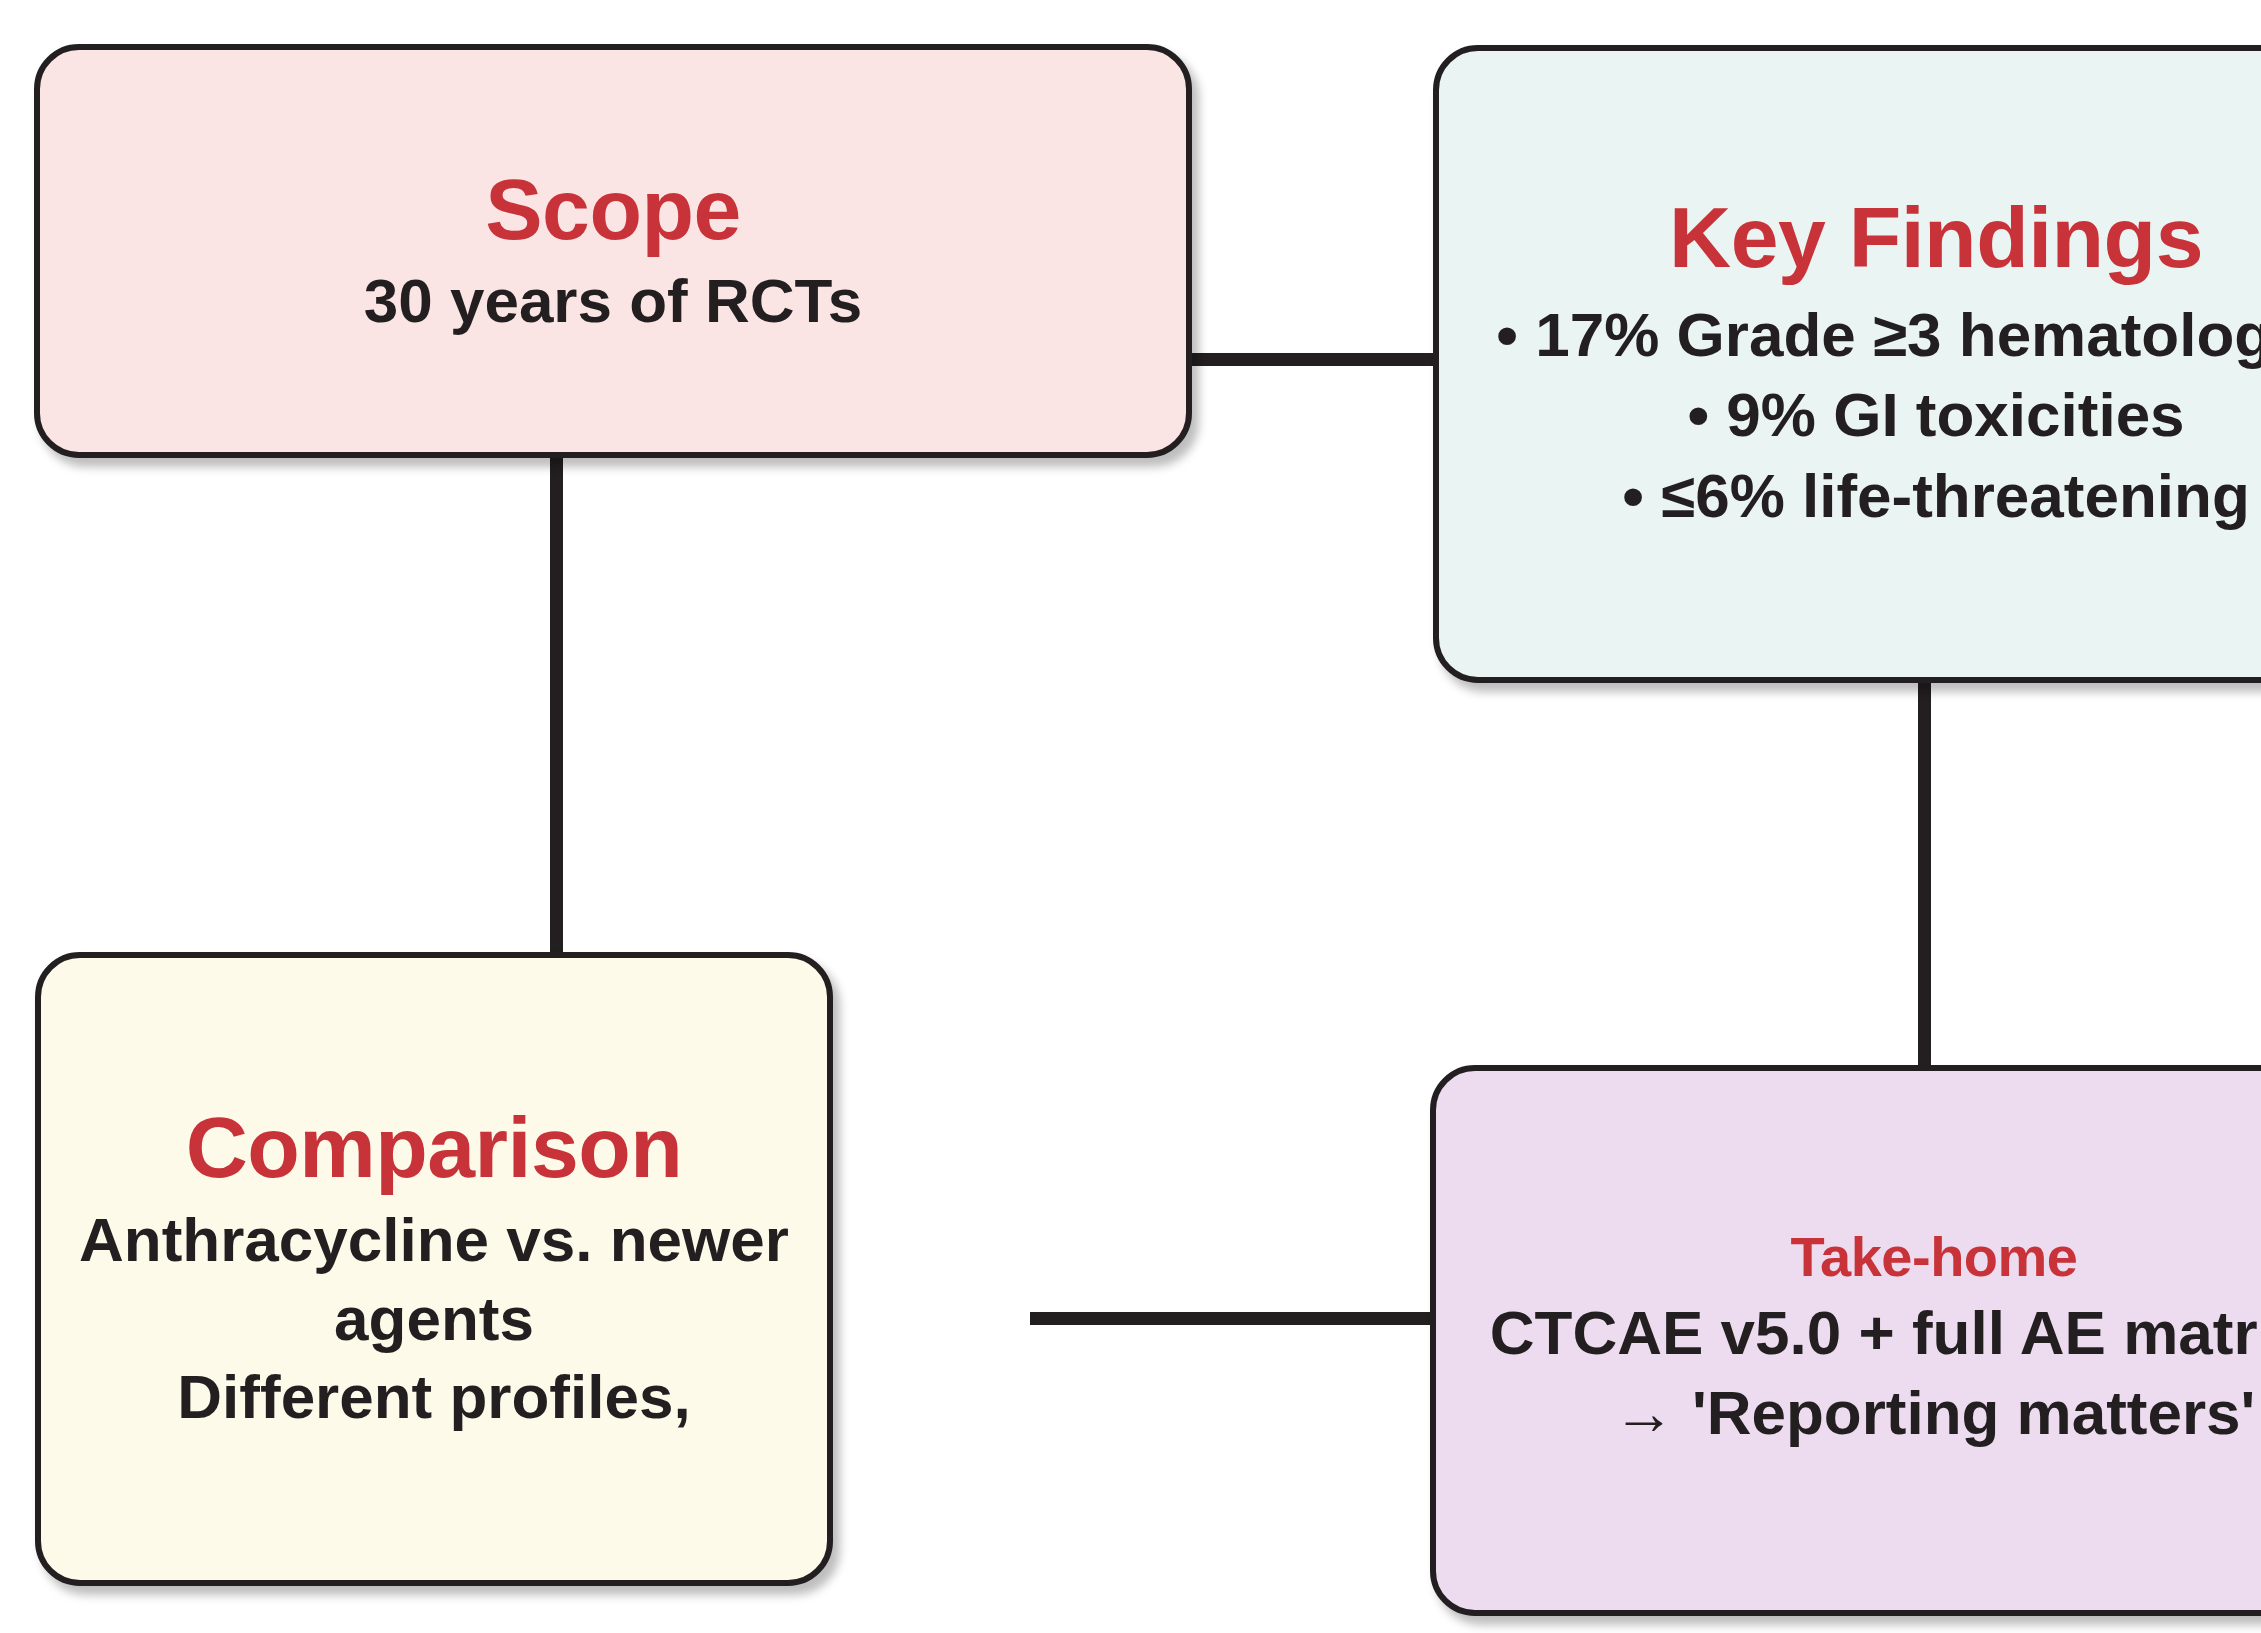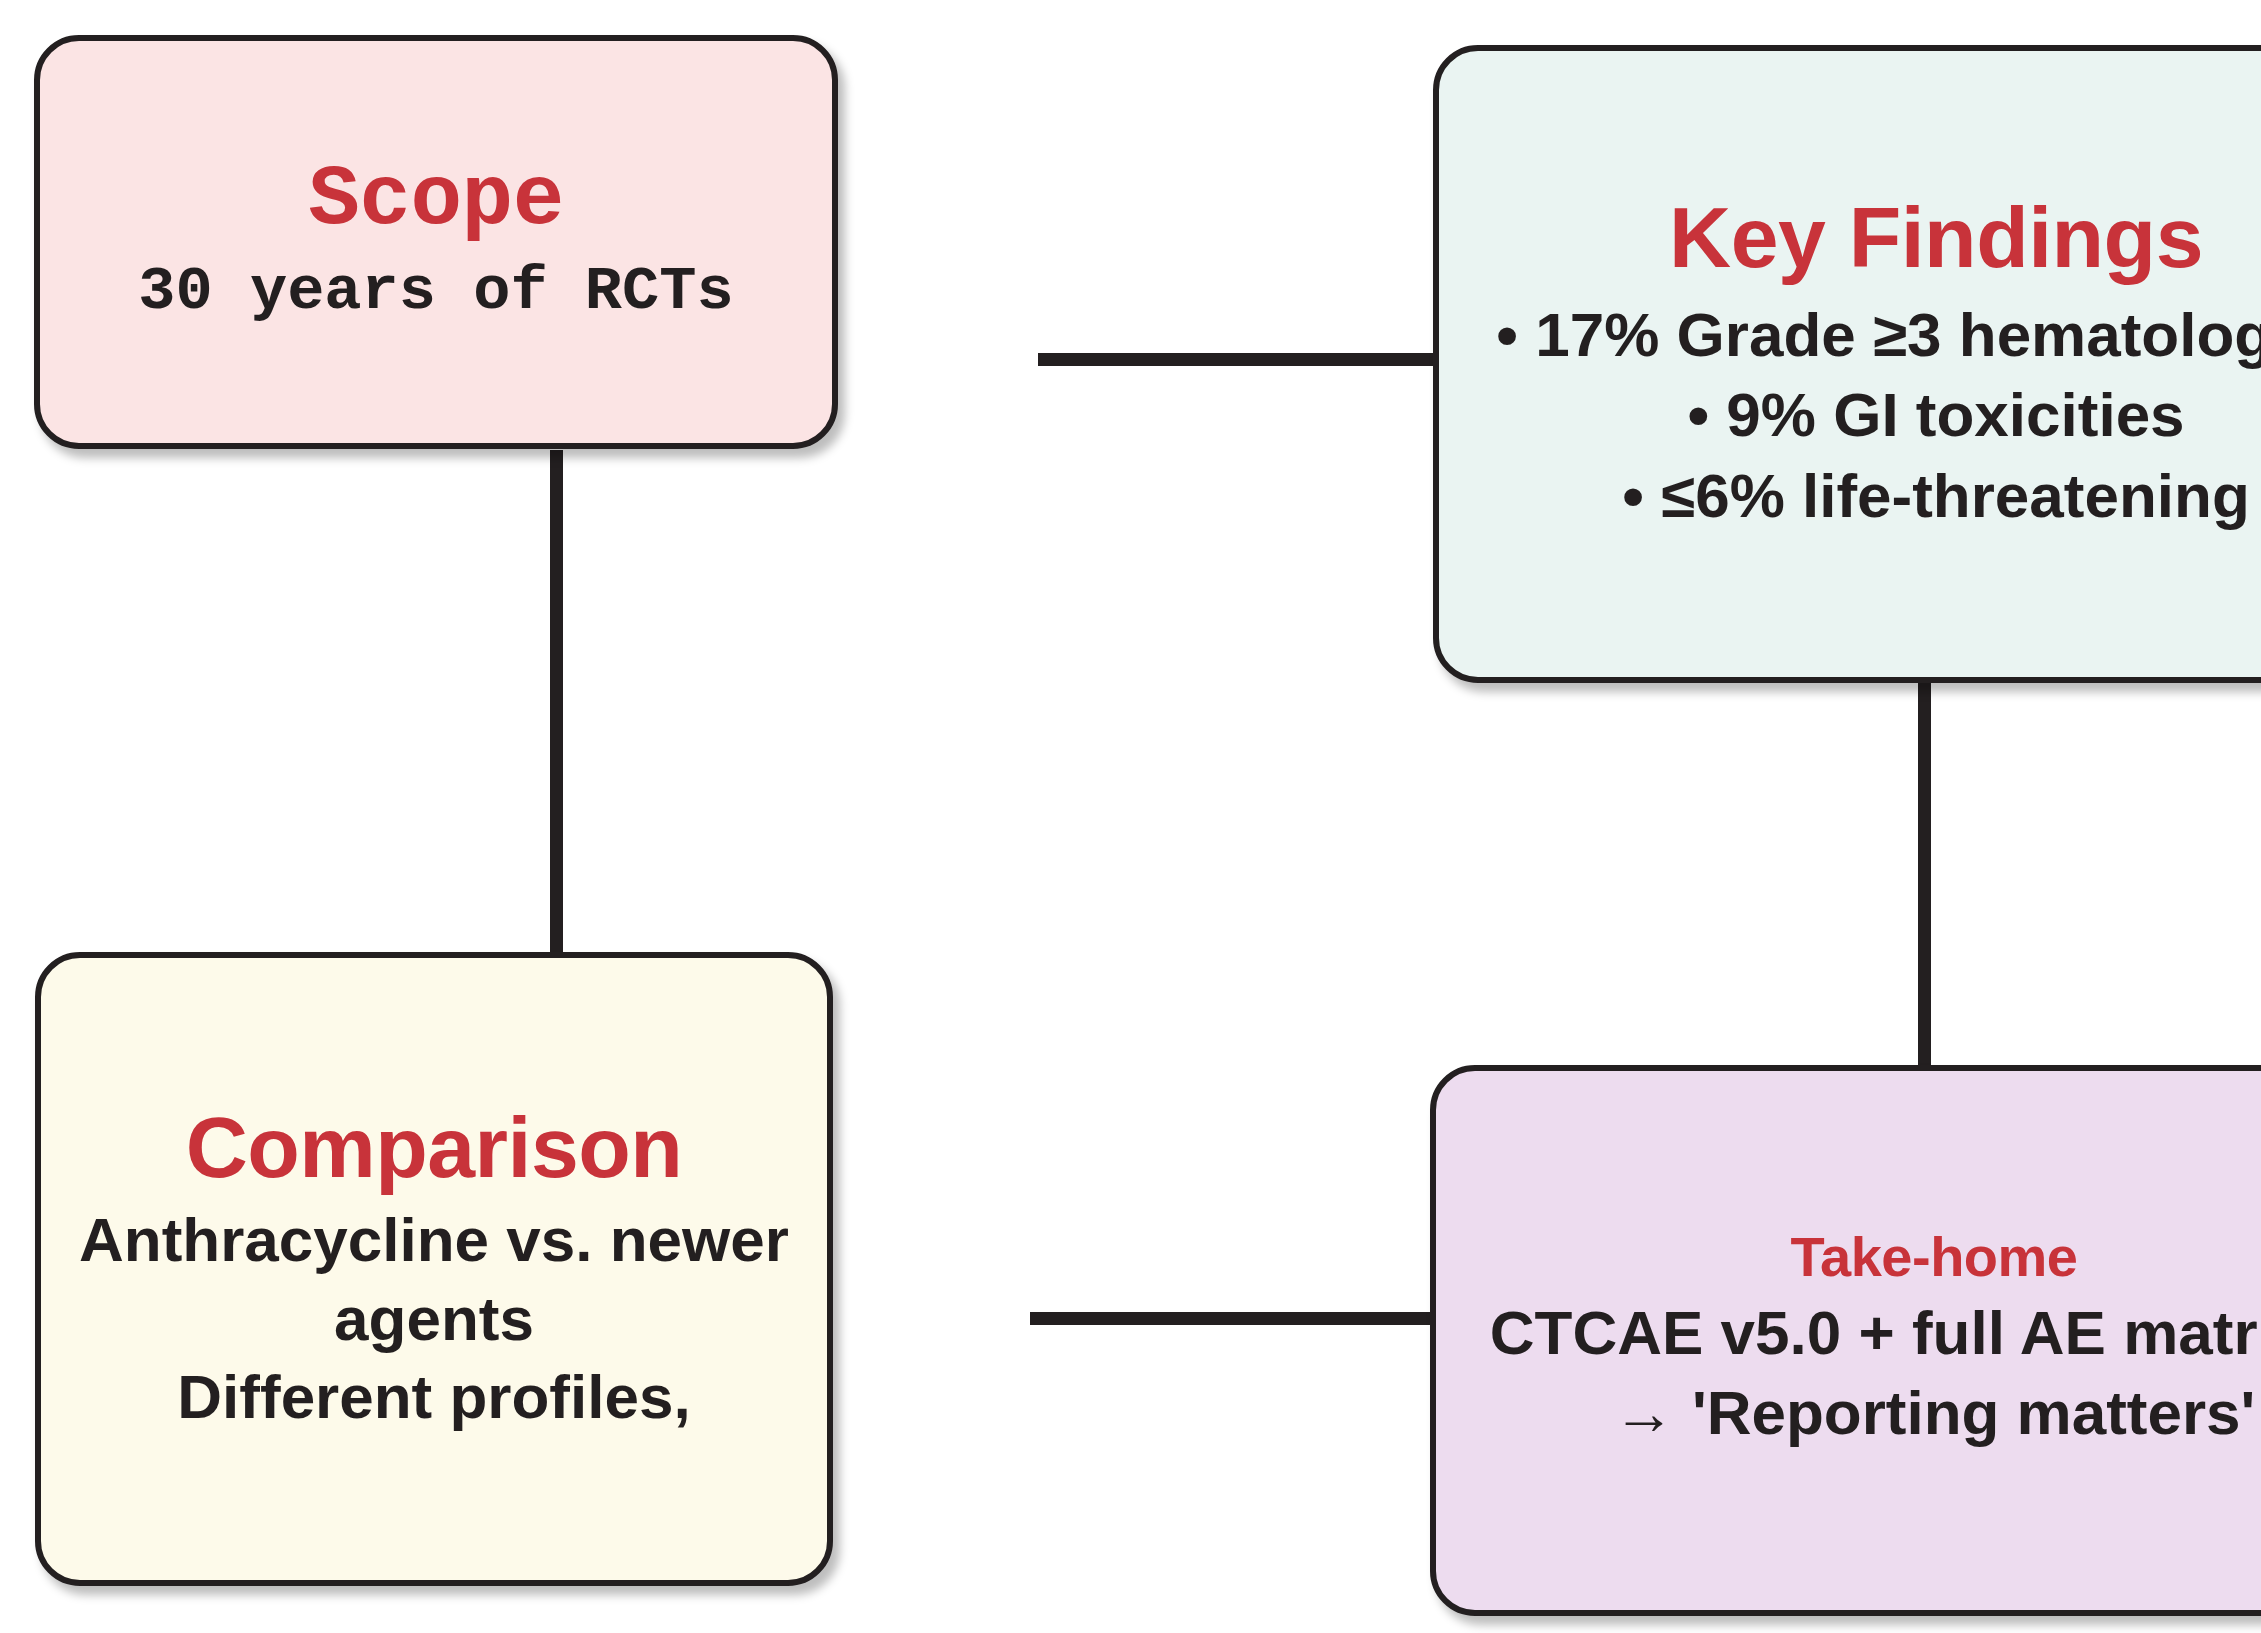--- a/index.html
+++ b/index.html
@@ -57,24 +57,23 @@
   }
   .line {
     display: block;
     white-space: nowrap;
   }
   .line.wrap {
     white-space: normal;
   }
   
   #node-scope {
-    left: 34px;  top: 35px;
-    width: 804px; height: 414px;
+    left: 34px;  top: 44px;
+    width: 1158px; height: 414px;
     background: #fbe4e4;
-    font-family: Liberation Mono, monospace;
   }
   #node-scope .node-title { font-size: 86px; margin-bottom: 7.2px; }
   #node-key-findings {
     left: 1433px; top: 45px;
     width: 1006px; height: 638px;
     background: #eaf4f2;
   }
   #node-key-findings .node-title { font-size: 86px; margin-bottom: 12px; text-align: center; }
   #node-key-findings .node-body { line-height: 1.30; }
   #node-comparison {

